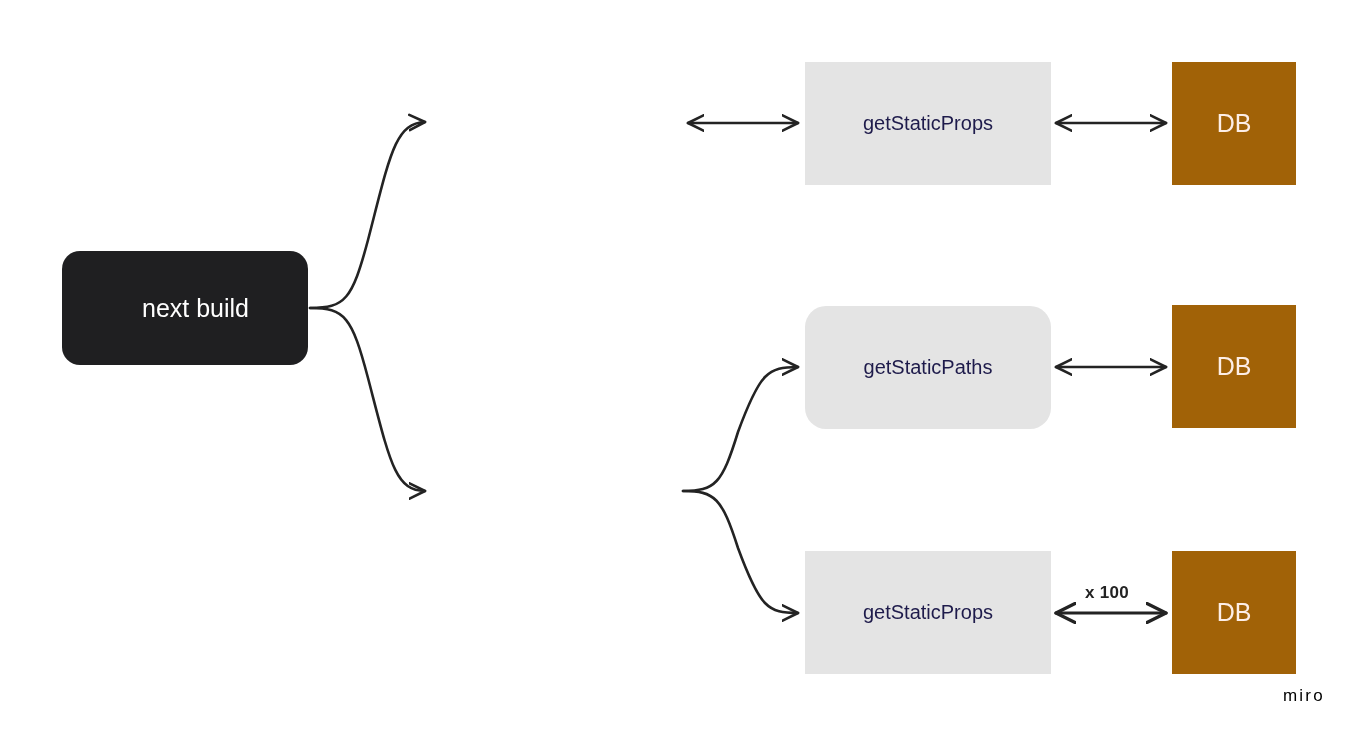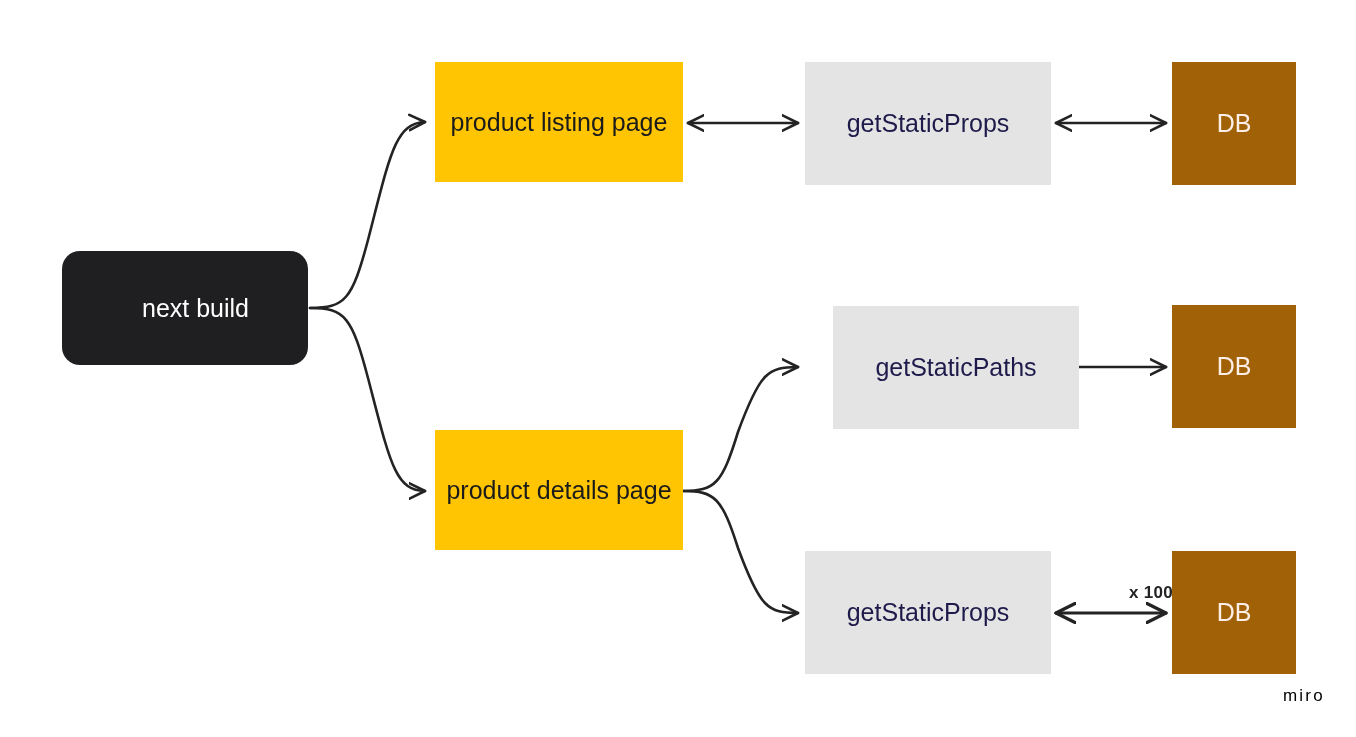--- a/index.html
+++ b/index.html
@@ -52,44 +52,44 @@
     color: #1b1b1b;
     font-size: 25px;
   }
   .node-plp { left: 435px; top: 62px; }
   .node-pdp { left: 435px; top: 430px; }
   .node-fn {
     width: 246px;
     height: 123px;
     background: #e4e4e4;
     color: #1e1b4b;
-    font-size: 25px;
+    font-size: 20px;
   }
   .node-fn-1 { left: 805px; top: 62px; }
-  .node-fn-2 { left: 833px; top: 306px; }
+  .node-fn-2 { left: 805px; top: 306px; border-radius: 21px; }
   .node-fn-3 { left: 805px; top: 551px; }
   .node-db {
     width: 124px;
     height: 123px;
     background: #a16207;
     color: #fdeee7;
     font-size: 25px;
   }
   .node-db-1 { left: 1172px; top: 62px; }
   .node-db-2 { left: 1172px; top: 305px; }
   .node-db-3 { left: 1172px; top: 551px; }
   .edge-label {
     position: absolute;
     font-size: 17px;
     font-weight: bold;
     color: #232323;
     letter-spacing: 0.3px;
     white-space: nowrap;
   }
-  .label-x100 { left: 1085px; top: 583px; margin-left: 44px; }
+  .label-x100 { left: 1085px; top: 583px; }
   .watermark {
     position: absolute;
     left: 1283px;
     top: 686px;
     font-size: 17px;
     color: #000000;
     letter-spacing: 2.2px;
     font-family: "Liberation Sans", sans-serif;
   }
 </style>
@@ -122,27 +122,21 @@
 
     <line x1="1056" y1="367" x2="1166" y2="367" stroke="#232323" stroke-width="2.6" stroke-linecap="round" marker-start="url(#arrowOpenStart)" marker-end="url(#arrowOpen)"></line>
 
     <line x1="1056" y1="613" x2="1166" y2="613" stroke="#232323" stroke-width="3.2" stroke-linecap="round" marker-start="url(#arrowOpenStart)" marker-end="url(#arrowOpen)"></line>
   </svg>
 
   <div class="node node-build">
     <span>next build</span>
   </div>
 
-  <div class="node node-page node-plp">
-    <span>product listing page</span>
-  </div>
 
-  <div class="node node-page node-pdp">
-    <span>product details page</span>
-  </div>
 
   <div class="node node-fn node-fn-1">
     <span>getStaticProps</span>
   </div>
 
   <div class="node node-fn node-fn-2">
     <span>getStaticPaths</span>
   </div>
 
   <div class="node node-fn node-fn-3">

